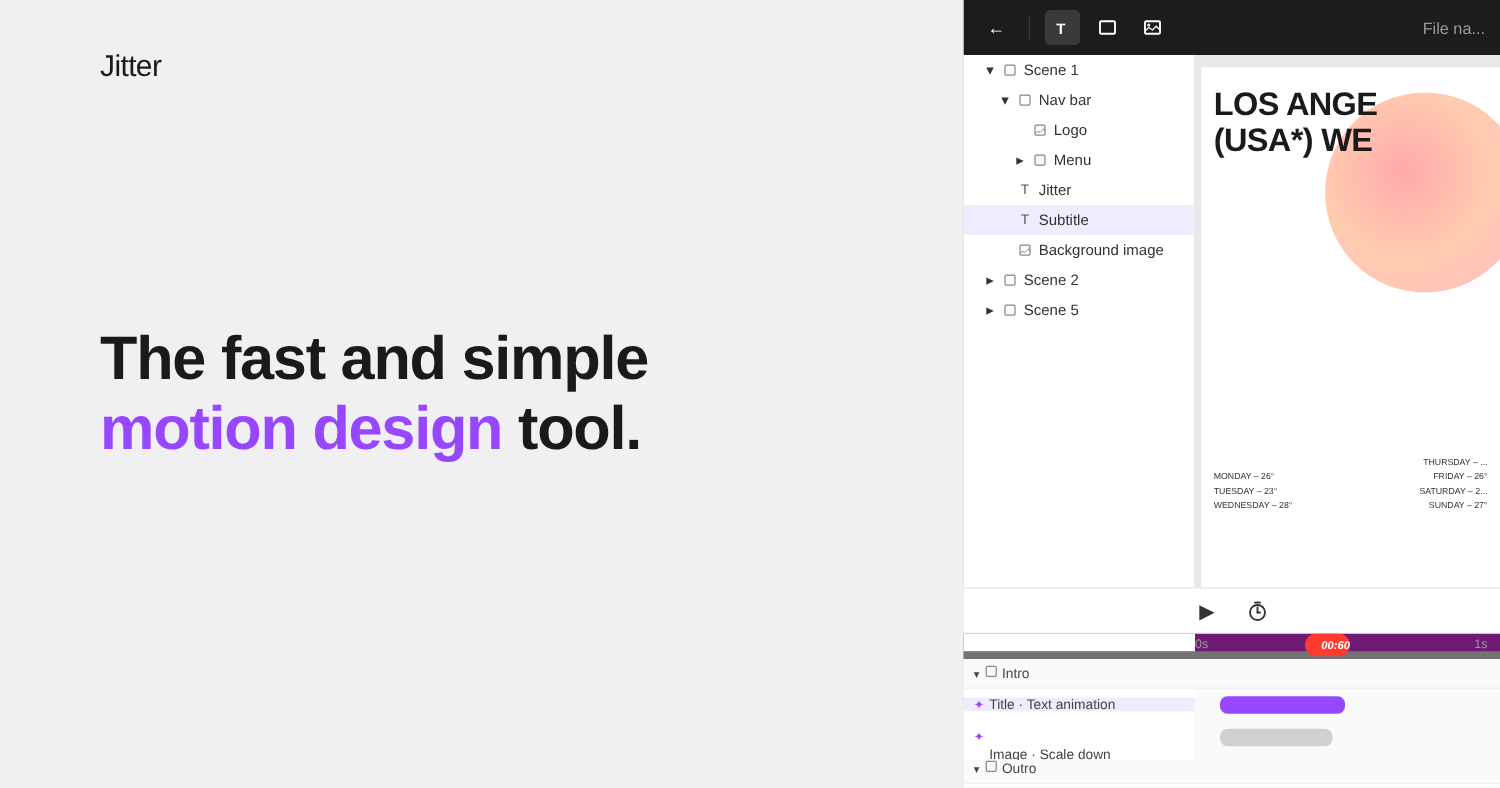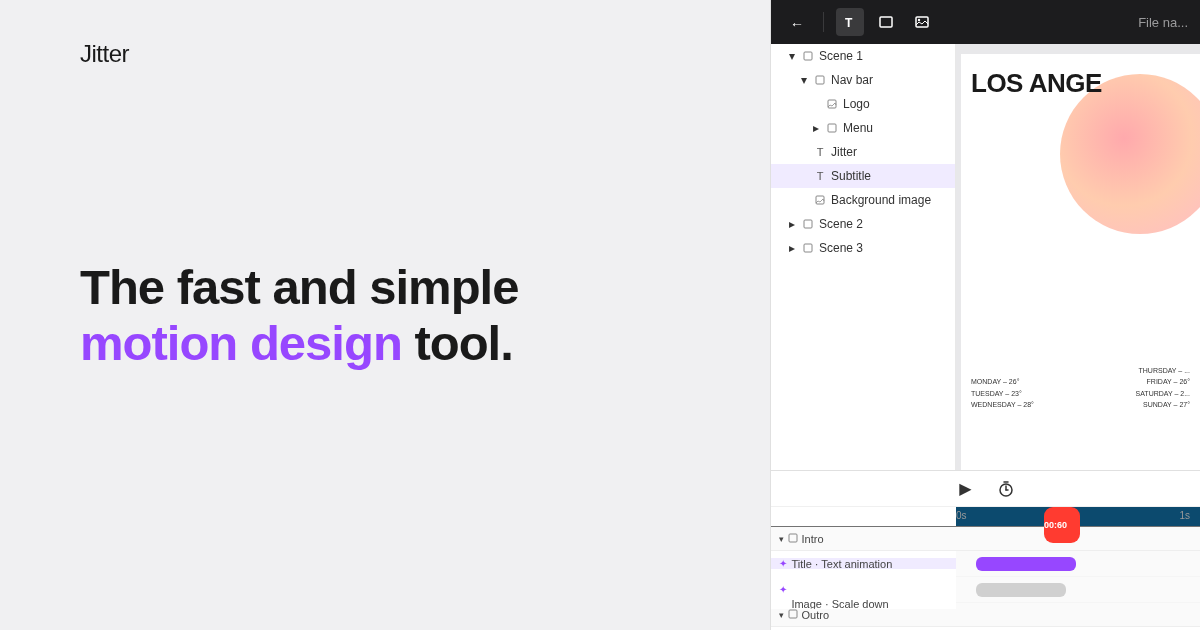--- a/index.html
+++ b/index.html
@@ -412,29 +412,30 @@
         <span>Scene 2</span>
       </div>
 
       <div class="layer-item layer-indent-1">
         <span class="chevron-icon">▸</span>
         <span class="layer-icon">
           <svg width="10" height="10" viewBox="0 0 10 10">
               <rect x="1" y="1" width="8" height="8" rx="1" stroke="#888" stroke-width="1" fill="none"></rect>
             </svg>
         </span>
-        <span>Scene 3</span>
+        <span>Scene 5</span>
       </div>
     </div>
 
     <div class="canvas-area">
       <div class="canvas-frame">
         <div class="gradient-blob"></div>
         <div class="canvas-text-large">
           <span>LOS ANGE</span><br>
+          <span>(USA*) WE</span>
         </div>
         <div class="canvas-bottom-text">
           MONDAY – 26°<br>TUESDAY – 23°<br>WEDNESDAY – 28°
         </div>
         <div class="canvas-bottom-right">
           THURSDAY – ...<br>FRIDAY – 26°<br>SATURDAY – 2...<br>SUNDAY – 27°
         </div>
       </div>
     </div>
   </div>
@@ -446,25 +447,25 @@
       <div class="play-btn">
         <svg width="16" height="16" viewBox="0 0 16 16">
           <circle cx="8" cy="9" r="6" stroke="#333" stroke-width="1.5" fill="none"></circle>
           <line x1="8" y1="5" x2="8" y2="9" stroke="#333" stroke-width="1.5" stroke-linecap="round"></line>
           <line x1="8" y1="9" x2="10" y2="9" stroke="#333" stroke-width="1.5" stroke-linecap="round"></line>
           <line x1="6" y1="1" x2="10" y2="1" stroke="#333" stroke-width="1.5" stroke-linecap="round"></line>
         </svg>
       </div>
     </div>
 
-    <div style="display:flex; height:20px; background:#0c4a6e; border-bottom:1px solid #737373; position:relative;">
+    <div style="display:flex; height:20px; background:#701a75; border-bottom:6px solid #737373; position:relative;">
       <div style="width:185px; flex-shrink:0; background:#fff;"></div>
       <div style="flex:1; position:relative;">
         <span style="position:absolute; left:0px; font-size:10px; color:#999; top:3px;">0s</span>
-        <div style="position:absolute; left:88px; top:0; width:36px; height:36px; background:#ff3b30; border-radius:9px; display:flex; align-items:center; justify-content:flex-start;">
+        <div style="position:absolute; left:88px; top:0; width:36px; height:18px; background:#ff3b30; border-radius:9px; display:flex; align-items:center; justify-content:flex-end;font-style:italic;">
           <span style="font-size:9px; font-weight:700; color:white;">00:60</span>
         </div>
         <span style="position:absolute; right:10px; font-size:10px; color:#999; top:3px;">1s</span>
       </div>
     </div>
 
     <div style="display:flex; align-items:center; height:24px; background:#fafafa; border-bottom:1px solid #eee;">
       <div style="width:185px; flex-shrink:0; display:flex; align-items:center; padding:0 8px; gap:4px; font-size:11px; color:#444; background:#fafafa;">
         <span style="font-size:9px;">▾</span>
         <span>

